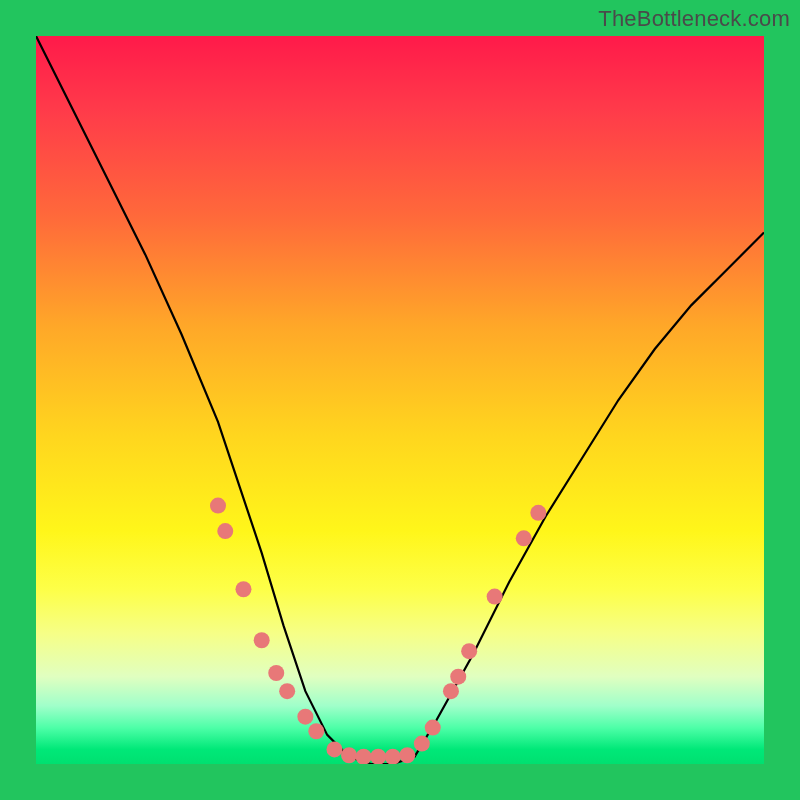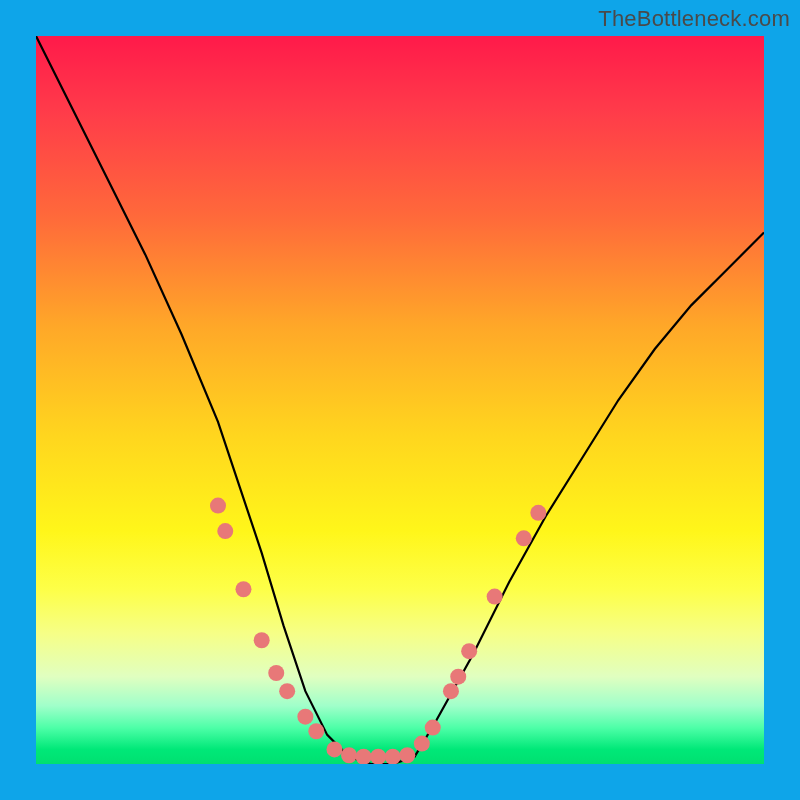--- a/index.html
+++ b/index.html
@@ -1,21 +1,21 @@
 <!DOCTYPE html>
 <html><head>
 <meta charset="utf-8">
 <style>
   * { margin: 0; padding: 0; box-sizing: border-box; }
   html, body { width: 800px; height: 800px; overflow: hidden; background: #000; }
   .chart-container {
     width: 800px;
     height: 800px;
     position: relative;
-    background: #0ea5e9;
+    background: #22c55e;
   }
   .plot-area {
     position: absolute;
     left: 36px;
     top: 36px;
     width: 728px;
     height: 728px;
     background: linear-gradient(to bottom,
       #ff1a4a 0%,
       #ff3a4a 10%,

